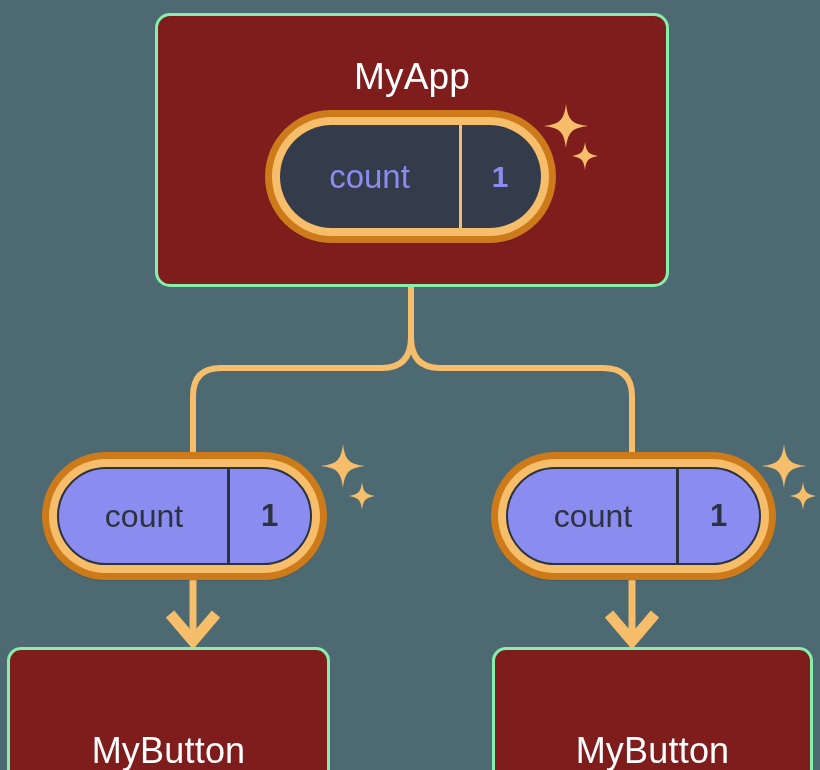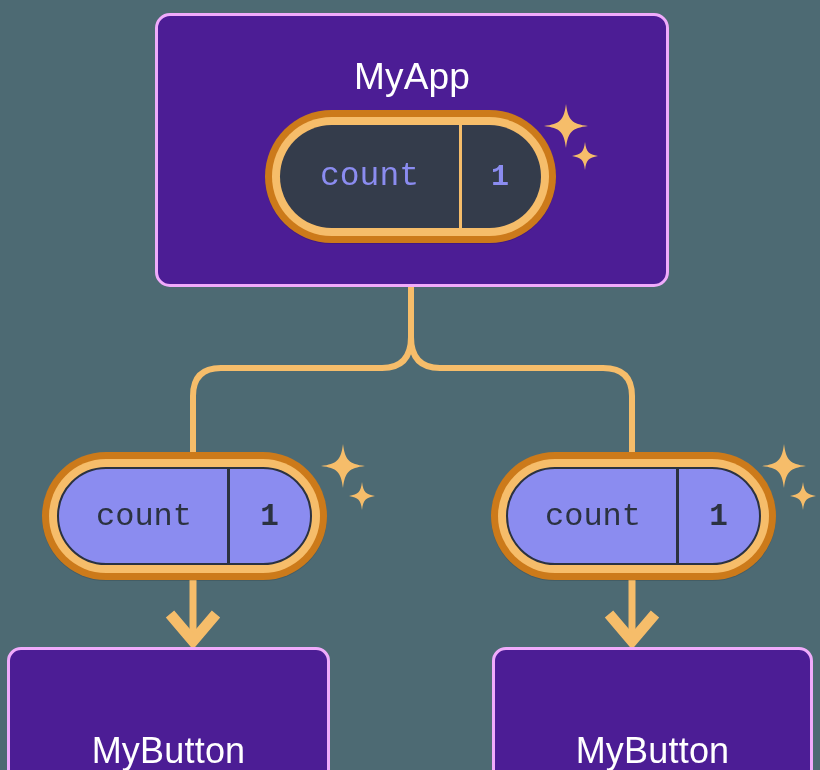--- a/index.html
+++ b/index.html
@@ -14,22 +14,22 @@
     position: relative;
     width: 820px;
     height: 770px;
     background: #4d6a73;
     overflow: hidden;
   }
 
   
   .card {
     position: absolute;
-    background: #4c1d95;
-    border: 3px solid #f0abfc;
+    background: #7f1d1d;
+    border: 3px solid #86efac;
     border-radius: 15px;
     box-sizing: border-box;
   }
   .card-title {
     position: absolute;
     left: 0;
     right: 0;
     text-align: center;
     color: #ffffff;
     font-weight: 400;
@@ -54,21 +54,20 @@
     padding: 7px;
     filter: drop-shadow(0 1px 0 rgba(0,0,0,0.12));
   }
   .pill-inner-ring {
     width: 100%;
     height: 100%;
     box-sizing: border-box;
     border-radius: 999px;
     background: #f6bd6a;          
     padding: 8px;
-    font-family: Liberation Mono, monospace;
   }
   .pill-body {
     position: relative;
     width: 100%;
     height: 100%;
     box-sizing: border-box;
     border-radius: 999px;
     display: flex;
     align-items: stretch;
     overflow: hidden;

